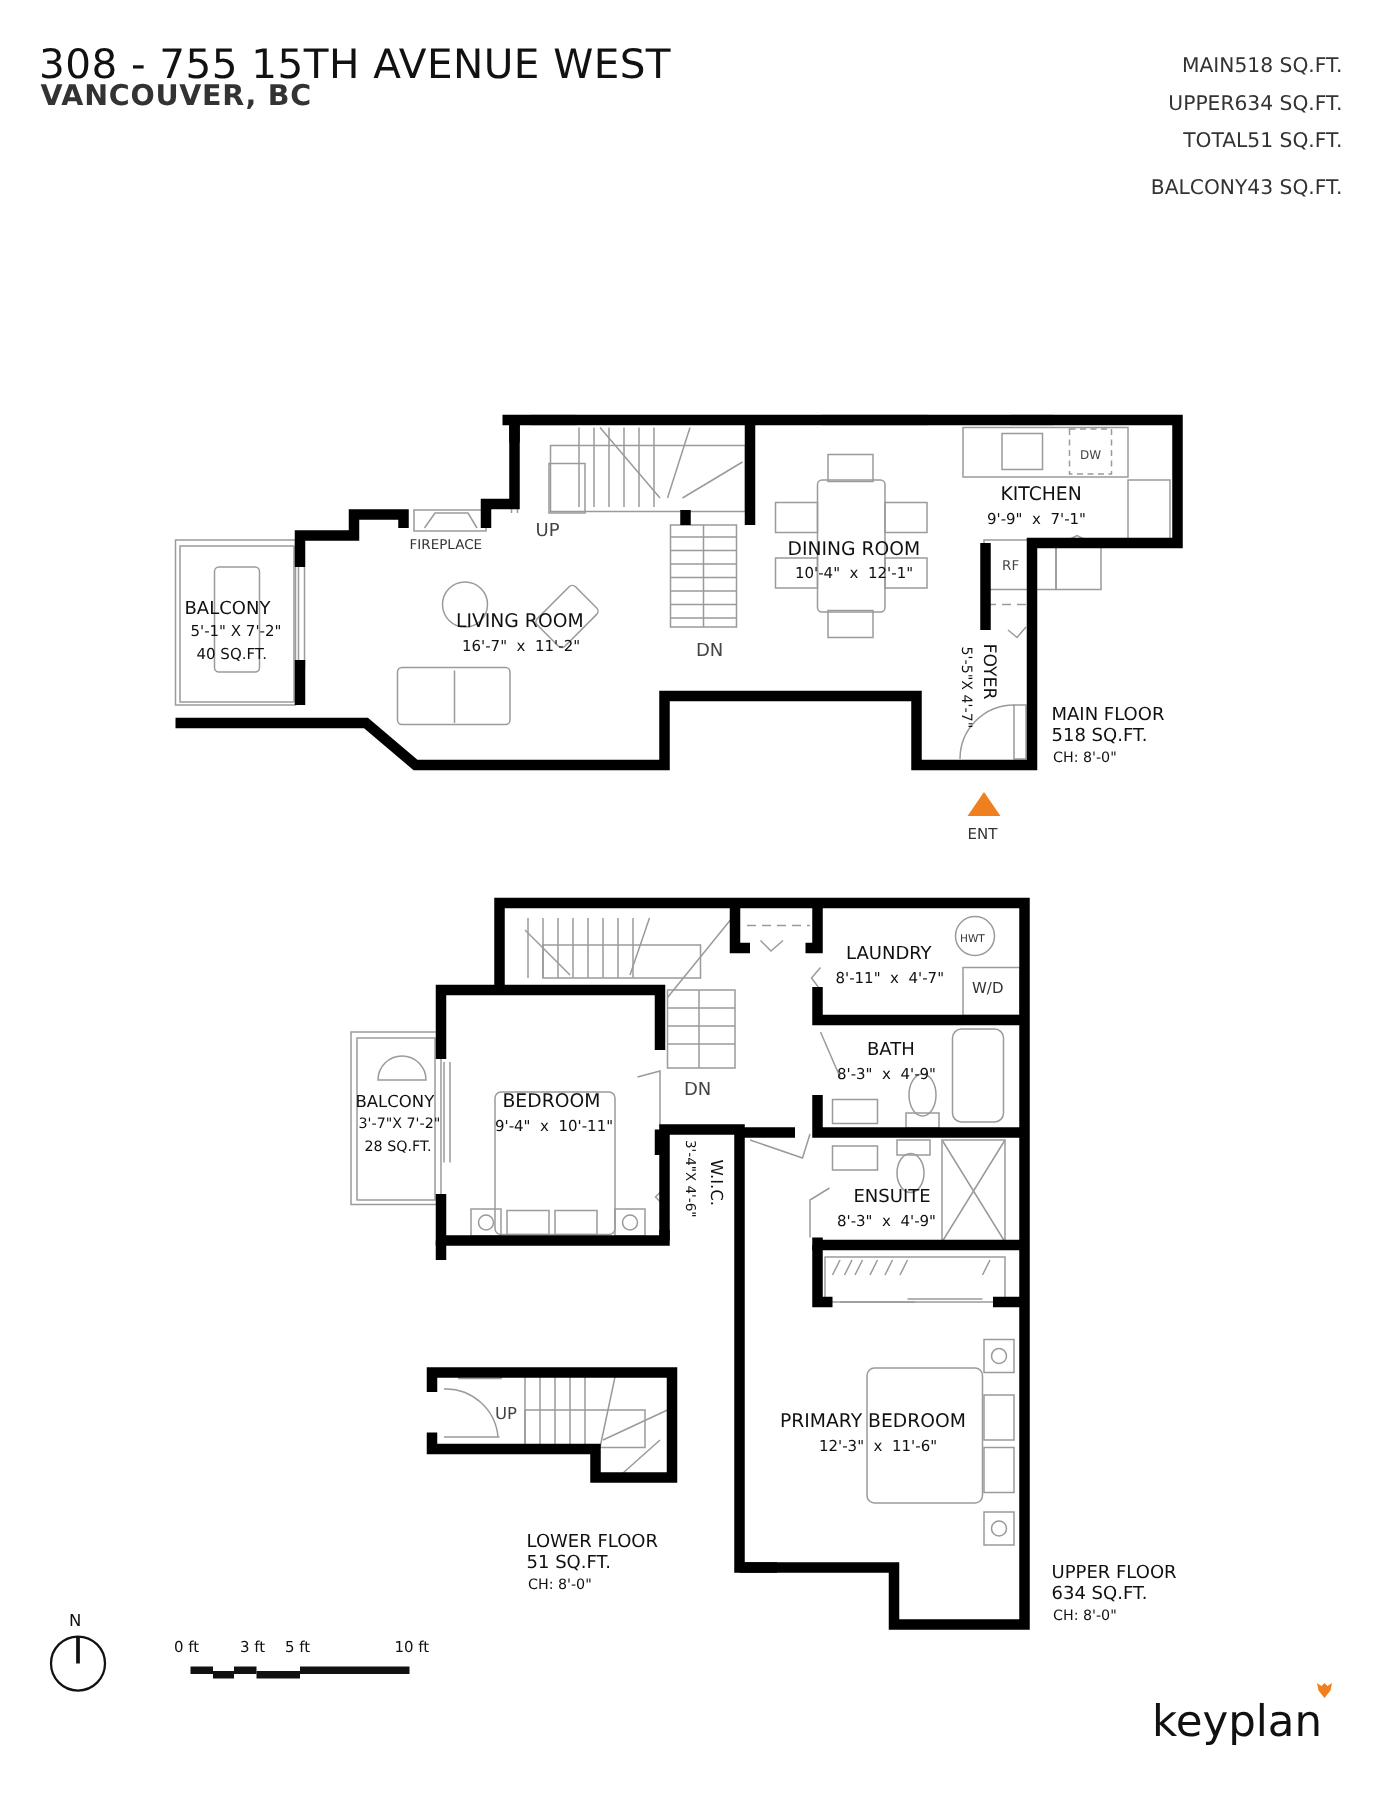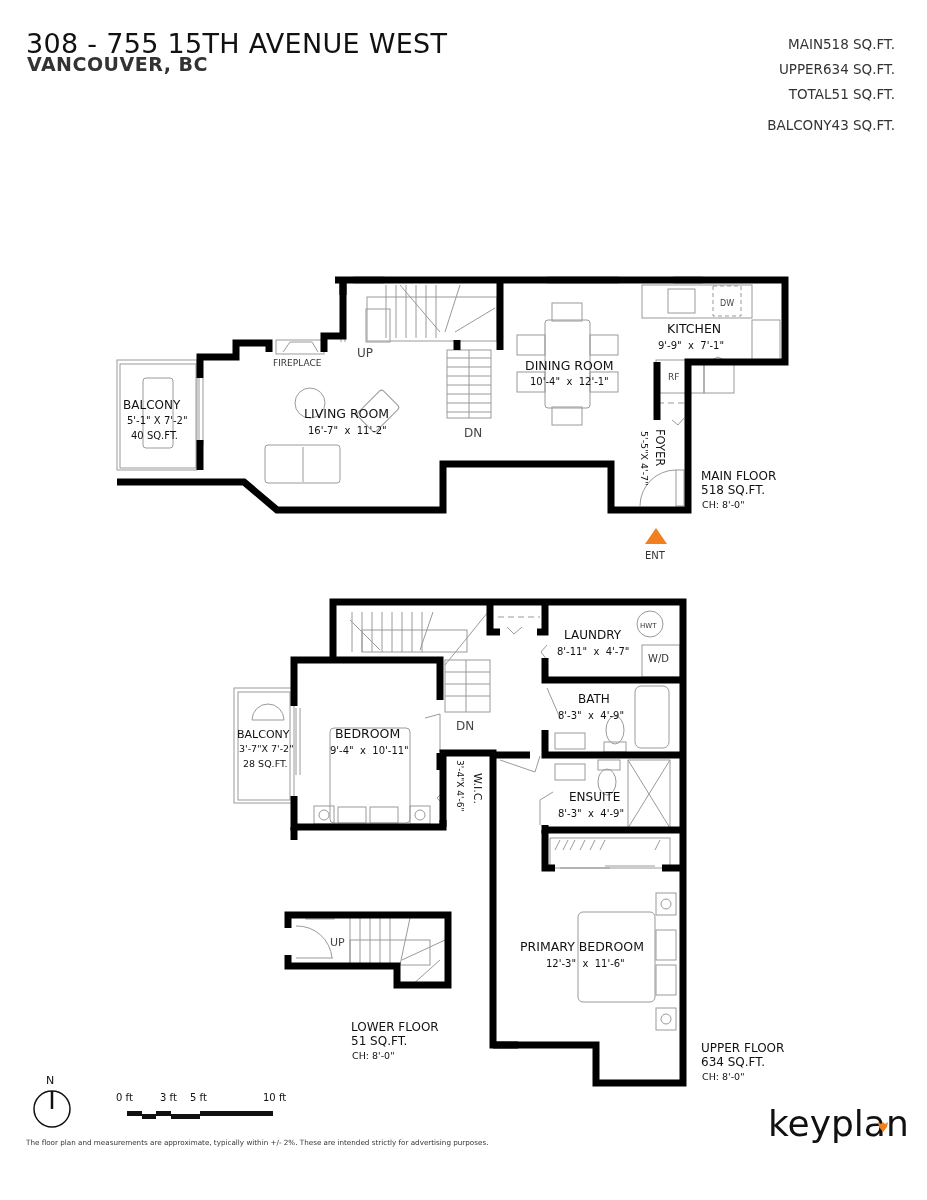--- a/index.html
+++ b/index.html
@@ -7,21 +7,21 @@
          font-family: "DejaVu Sans", sans-serif; color: #111; }
   .abs { position: absolute; }
   .title { left: 26px; top: 28px; font-size: 27px; letter-spacing: 0.3px; font-weight: 400; color: #111; white-space: nowrap; }
   .subtitle { left: 27px; top: 53px; font-size: 19px; color: #333; font-weight: 700; letter-spacing: 0.5px; white-space: nowrap; }
   .area-table { left: 686px; top: 32px; width: 209px; font-size: 13.5px; color: #333; }
   .area-row { display: flex; justify-content: flex-end; height: 25px; line-height: 25px; }
   .area-row.total { font-weight: bold; color: #111; border-top: 2px solid #555; margin-top: 1px; height: 28px; line-height: 30px; }
   .area-row.balcony { margin-top: 6px; }
   svg text { font-family: "DejaVu Sans", sans-serif; }
   .disclaimer { left: 26px; top: 1137px; font-size: 7.2px; color: #333; line-height: 11px; white-space: nowrap; }
-  .logo { left: 768px; top: 1103px; font-size: 36px; font-weight: 400; color: #111; letter-spacing: 0px; }
+  .logo { left: 768px; top: 1130px; font-size: 29px; font-weight: 400; color: #111; letter-spacing: 0px; }
   .logo-mark { position: absolute; left: 878px; top: 1122px; }
 </style>
 </head>
 <body>
 
 <div class="abs title">308 - 755 15TH AVENUE WEST</div>
 <div class="abs subtitle">VANCOUVER, BC</div>
 
 <div class="abs area-table">
   <div class="area-row">
@@ -298,19 +298,18 @@
   <g fill="#111">
     <rect x="127" y="1111" width="15" height="5"></rect>
     <rect x="142" y="1114" width="14" height="5"></rect>
     <rect x="156" y="1111" width="15" height="5"></rect>
     <rect x="171" y="1114" width="29" height="5"></rect>
     <rect x="200" y="1111" width="73" height="5"></rect>
   </g>
 </svg>
 
 <div class="abs disclaimer">
-  <div>The floor plan and measurements are approximate, typically within +/- 2%. These are intended strictly for advertising purposes.</div>
 </div>
 
 <div class="abs logo">keyplan</div>
 <svg class="logo-mark" width="10" height="10" viewBox="0 0 10 10">
   <polygon points="0,0 3,2 5,0 7,2 10,0 9,5 5,10 1,5" fill="#f0801f"></polygon>
 </svg>
 
 </body></html>

